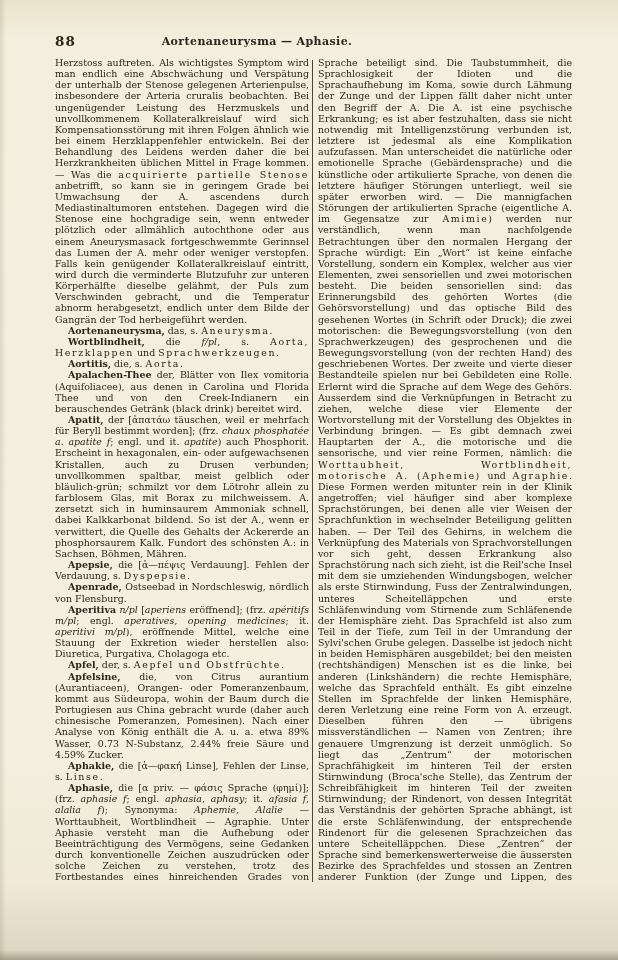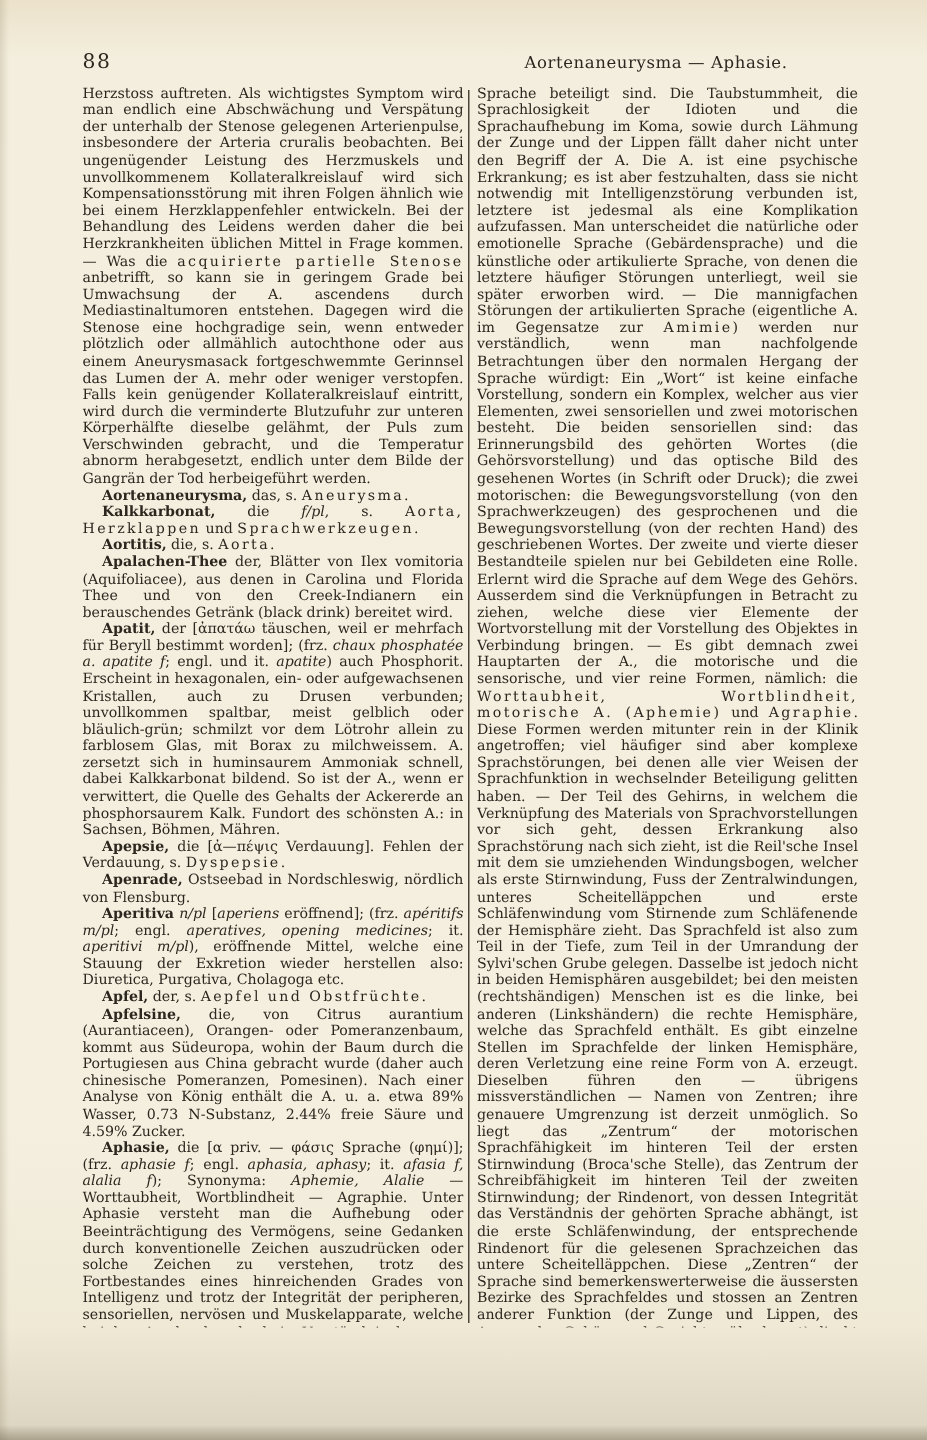--- a/index.html
+++ b/index.html
@@ -5,24 +5,24 @@
   html,body{margin:0;padding:0;}
   body{
     width:618px;height:960px;position:relative;overflow:hidden;
     font-family:"DejaVu Serif","Liberation Serif",serif;
     background:
       linear-gradient(180deg,#ece2cb 0%,#f3eedd 4%,#f4efdf 78%,#efe9d6 92%,#ddd6c2 99%,#c9c2ae 100%);
     color:#2b261e;
   }
   .page-edge-left{position:absolute;left:0;top:0;width:6px;height:100%;
     background:linear-gradient(90deg,rgba(120,105,75,.18),rgba(120,105,75,0));}
-  .header{position:absolute;top:33px;left:0;width:514px;height:18px;}
+  .header{position:absolute;top:33px;left:0;width:514px;height:18px;font-weight:bold;}
   .page-number{position:absolute;left:55px;top:0;font-size:13.5px;letter-spacing:1px;}
-  .header-title{position:absolute;left:0;width:100%;text-align:right;top:2px;
-    font-size:11px;letter-spacing:.4px;padding-left:11px;}
+  .header-title{position:absolute;left:0;width:100%;text-align:center;top:2px;
+    font-size:11px;letter-spacing:.4px;}
   .col{
     position:absolute;top:57px;height:828px;overflow:hidden;
     width:254px;font-size:9.45px;line-height:11.15px;
     text-align:justify;text-justify:inter-word;
   }
   .col-left{left:55px;}
   .col-right{left:318px;}
   .divider{position:absolute;left:312px;top:60px;width:1px;height:822px;background:#4a443a;}
   p.para{margin:0;padding:0;}
   p.ind{text-indent:13px;}
@@ -38,29 +38,30 @@
 <div class="page-edge-left"></div>
 
 <div class="header">
   <div class="page-number">88</div>
   <div class="header-title">Aortenaneurysma — Aphasie.</div>
 </div>
 
 <div class="col col-left">
     <p class="para"><span>Herzstoss auftreten. Als wichtigstes Symptom wird man endlich eine Abschwächung und Verspätung der unterhalb der Stenose gelegenen Arterienpulse, insbesondere der Arteria cruralis beobachten. Bei ungenügender Leistung des Herzmuskels und unvollkommenem Kollateralkreislauf wird sich Kompensationsstörung mit ihren Folgen ähnlich wie bei einem Herzklappenfehler entwickeln. Bei der Behandlung des Leidens werden daher die bei Herzkrankheiten üblichen Mittel in Frage kommen. — Was die </span><span class="sp">acquirierte partielle Stenose</span><span> anbetrifft, so kann sie in geringem Grade bei Umwachsung der A. ascendens durch Mediastinaltumoren entstehen. Dagegen wird die Stenose eine hochgradige sein, wenn entweder plötzlich oder allmählich autochthone oder aus einem Aneurysmasack fortgeschwemmte Gerinnsel das Lumen der A. mehr oder weniger verstopfen. Falls kein genügender Kollateralkreislauf eintritt, wird durch die verminderte Blutzufuhr zur unteren Körperhälfte dieselbe gelähmt, der Puls zum Verschwinden gebracht, und die Temperatur abnorm herabgesetzt, endlich unter dem Bilde der Gangrän der Tod herbeigeführt werden.</span></p>
     <p class="para ind"><span class="b">Aortenaneurysma,</span><span> das, s. </span><span class="sp">Aneurysma</span><span>.</span></p>
-    <p class="para ind"><span class="b">Kalkkarbonat,</span><span> die </span><span class="i">f/pl</span><span>, s. </span><span class="sp">Aorta, Herzklappen</span><span> und </span><span class="sp">Sprachwerkzeugen</span><span>.</span></p>
+    <p class="para ind"><span class="b">Wortblindheit,</span><span> die </span><span class="i">f/pl</span><span>, s. </span><span class="sp">Aorta, Herzklappen</span><span> und </span><span class="sp">Sprachwerkzeugen</span><span>.</span></p>
     <p class="para ind"><span class="b">Aortitis,</span><span> die, s. </span><span class="sp">Aorta</span><span>.</span></p>
     <p class="para ind"><span class="b">Apalachen-Thee</span><span> der, Blätter von Ilex vomitoria (Aquifoliacee), aus denen in Carolina und Florida Thee und von den Creek-Indianern ein berauschendes Getränk (black drink) bereitet wird.</span></p>
     <p class="para ind"><span class="b">Apatit,</span><span> der [ἀπατάω täuschen, weil er mehrfach für Beryll bestimmt worden]; (frz. </span><span class="i">chaux phosphatée a. apatite f</span><span>; engl. und it. </span><span class="i">apatite</span><span>) auch Phosphorit. Erscheint in hexagonalen, ein- oder aufgewachsenen Kristallen, auch zu Drusen verbunden; unvollkommen spaltbar, meist gelblich oder bläulich-grün; schmilzt vor dem Lötrohr allein zu farblosem Glas, mit Borax zu milchweissem. A. zersetzt sich in huminsaurem Ammoniak schnell, dabei Kalkkarbonat bildend. So ist der A., wenn er verwittert, die Quelle des Gehalts der Ackererde an phosphorsaurem Kalk. Fundort des schönsten A.: in Sachsen, Böhmen, Mähren.</span></p>
     <p class="para ind"><span class="b">Apepsie,</span><span> die [ἀ—πέψις Verdauung]. Fehlen der Verdauung, s. </span><span class="sp">Dyspepsie</span><span>.</span></p>
     <p class="para ind"><span class="b">Apenrade,</span><span> Ostseebad in Nordschleswig, nördlich von Flensburg.</span></p>
     <p class="para ind"><span class="b">Aperitiva</span><span> </span><span class="i">n/pl</span><span> [</span><span class="i">aperiens</span><span> eröffnend]; (frz. </span><span class="i">apéritifs m/pl</span><span>; engl. </span><span class="i">aperatives, opening medicines</span><span>; it. </span><span class="i">aperitivi m/pl</span><span>), eröffnende Mittel, welche eine Stauung der Exkretion wieder herstellen also: Diuretica, Purgativa, Cholagoga etc.</span></p>
     <p class="para ind"><span class="b">Apfel,</span><span> der, s. </span><span class="sp">Aepfel und Obstfrüchte</span><span>.</span></p>
     <p class="para ind"><span class="b">Apfelsine,</span><span> die, von Citrus aurantium (Aurantiaceen), Orangen- oder Pomeranzenbaum, kommt aus Südeuropa, wohin der Baum durch die Portugiesen aus China gebracht wurde (daher auch chinesische Pomeranzen, Pomesinen). Nach einer Analyse von König enthält die A. u. a. etwa 89% Wasser, 0.73 N-Substanz, 2.44% freie Säure und 4.59% Zucker.</span></p>
+    <p class="para ind"><span class="b">Aphakie,</span><span> die [ἀ—φακή Linse], Fehlen der Linse, s. </span><span class="sp">Linse</span><span>.</span></p>
     <p class="para ind"><span class="b">Aphasie,</span><span> die [α priv. — φάσις Sprache (φημί)]; (frz. </span><span class="i">aphasie f</span><span>; engl. </span><span class="i">aphasia, aphasy</span><span>; it. </span><span class="i">afasia f, alalia f</span><span>); Synonyma: </span><span class="i">Aphemie, Alalie</span><span> — Worttaubheit, Wortblindheit — Agraphie. Unter Aphasie versteht man die Aufhebung oder Beeinträchtigung des Vermögens, seine Gedanken durch konventionelle Zeichen auszudrücken oder solche Zeichen zu verstehen, trotz des Fortbestandes eines hinreichenden Grades von Intelligenz und trotz der Integrität der peripheren, sensoriellen, nervösen und Muskelapparate, welche bei dem Ausdrucke oder beim Verständnis der</span></p>
   </div>
 <div class="divider"></div>
 <div class="col col-right">
     <p class="para"><span>Sprache beteiligt sind. Die Taubstummheit, die Sprachlosigkeit der Idioten und die Sprachaufhebung im Koma, sowie durch Lähmung der Zunge und der Lippen fällt daher nicht unter den Begriff der A. Die A. ist eine psychische Erkrankung; es ist aber festzuhalten, dass sie nicht notwendig mit Intelligenzstörung verbunden ist, letztere ist jedesmal als eine Komplikation aufzufassen. Man unterscheidet die natürliche oder emotionelle Sprache (Gebärdensprache) und die künstliche oder artikulierte Sprache, von denen die letztere häufiger Störungen unterliegt, weil sie später erworben wird. — Die mannigfachen Störungen der artikulierten Sprache (eigentliche A. im Gegensatze zur </span><span class="sp">Amimie</span><span>) werden nur verständlich, wenn man nachfolgende Betrachtungen über den normalen Hergang der Sprache würdigt: Ein „Wort“ ist keine einfache Vorstellung, sondern ein Komplex, welcher aus vier Elementen, zwei sensoriellen und zwei motorischen besteht. Die beiden sensoriellen sind: das Erinnerungsbild des gehörten Wortes (die Gehörsvorstellung) und das optische Bild des gesehenen Wortes (in Schrift oder Druck); die zwei motorischen: die Bewegungsvorstellung (von den Sprachwerkzeugen) des gesprochenen und die Bewegungsvorstellung (von der rechten Hand) des geschriebenen Wortes. Der zweite und vierte dieser Bestandteile spielen nur bei Gebildeten eine Rolle. Erlernt wird die Sprache auf dem Wege des Gehörs. Ausserdem sind die Verknüpfungen in Betracht zu ziehen, welche diese vier Elemente der Wortvorstellung mit der Vorstellung des Objektes in Verbindung bringen. — Es gibt demnach zwei Hauptarten der A., die motorische und die sensorische, und vier reine Formen, nämlich: die </span><span class="sp">Worttaubheit, Wortblindheit, motorische A. (Aphemie)</span><span> und </span><span class="sp">Agraphie</span><span>. Diese Formen werden mitunter rein in der Klinik angetroffen; viel häufiger sind aber komplexe Sprachstörungen, bei denen alle vier Weisen der Sprachfunktion in wechselnder Beteiligung gelitten haben. — Der Teil des Gehirns, in welchem die Verknüpfung des Materials von Sprachvorstellungen vor sich geht, dessen Erkrankung also Sprachstörung nach sich zieht, ist die Reil'sche Insel mit dem sie umziehenden Windungsbogen, welcher als erste Stirnwindung, Fuss der Zentralwindungen, unteres Scheitelläppchen und erste Schläfenwindung vom Stirnende zum Schläfenende der Hemisphäre zieht. Das Sprachfeld ist also zum Teil in der Tiefe, zum Teil in der Umrandung der Sylvi'schen Grube gelegen. Dasselbe ist jedoch nicht in beiden Hemisphären ausgebildet; bei den meisten (rechtshändigen) Menschen ist es die linke, bei anderen (Linkshändern) die rechte Hemisphäre, welche das Sprachfeld enthält. Es gibt einzelne Stellen im Sprachfelde der linken Hemisphäre, deren Verletzung eine reine Form von A. erzeugt. Dieselben führen den — übrigens missverständlichen — Namen von Zentren; ihre genauere Umgrenzung ist derzeit unmöglich. So liegt das „Zentrum“ der motorischen Sprachfähigkeit im hinteren Teil der ersten Stirnwindung (Broca'sche Stelle), das Zentrum der Schreibfähigkeit im hinteren Teil der zweiten Stirnwindung; der Rindenort, von dessen Integrität das Verständnis der gehörten Sprache abhängt, ist die erste Schläfenwindung, der entsprechende Rindenort für die gelesenen Sprachzeichen das untere Scheitelläppchen. Diese „Zentren“ der Sprache sind bemerkenswerterweise die äussersten Bezirke des Sprachfeldes und stossen an Zentren anderer Funktion (der Zunge und Lippen, des Armes, des Gehörs und Gesichtes überhaupt) direkt an, während Läsionen des zwischen den Zentren gelegenen Sprachfeldes stets komplexe Sprachstörungen zu ergeben scheinen. Die sogenannten Zentren der Sprache sind also wahrscheinlich bloss die Einstrah-</span></p>
   </div>
 
 <div class="bottom-shade"></div>
 
 </body></html>

